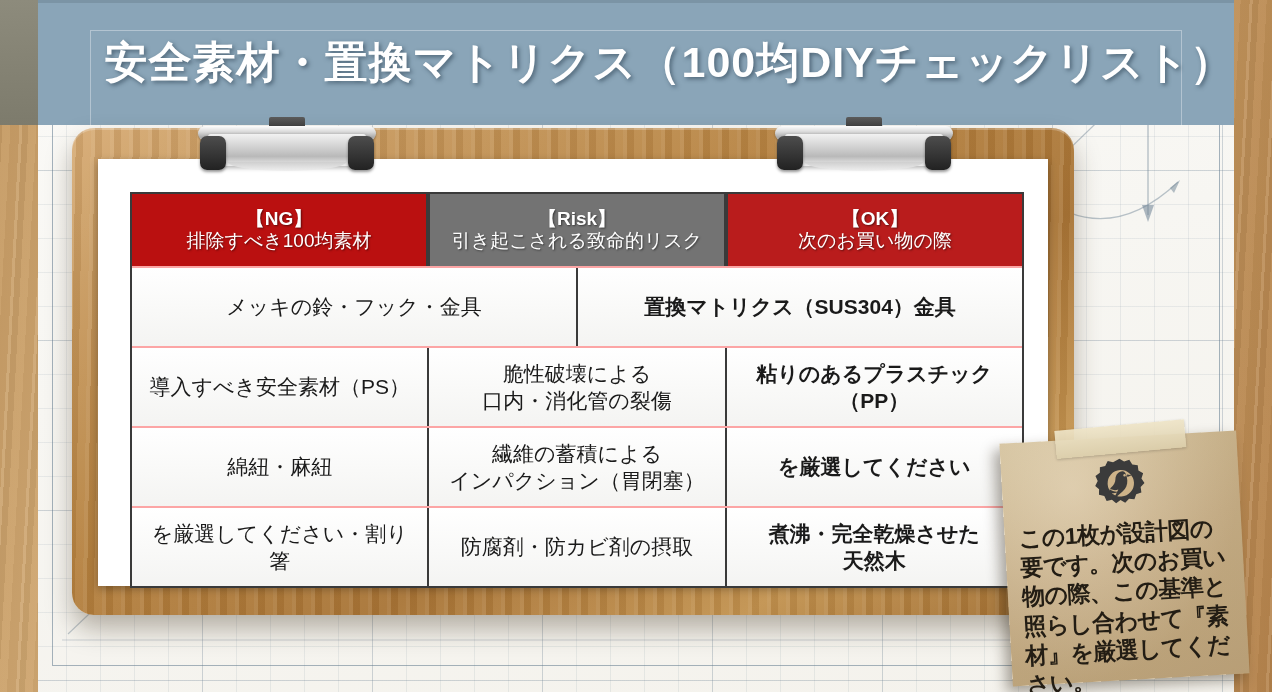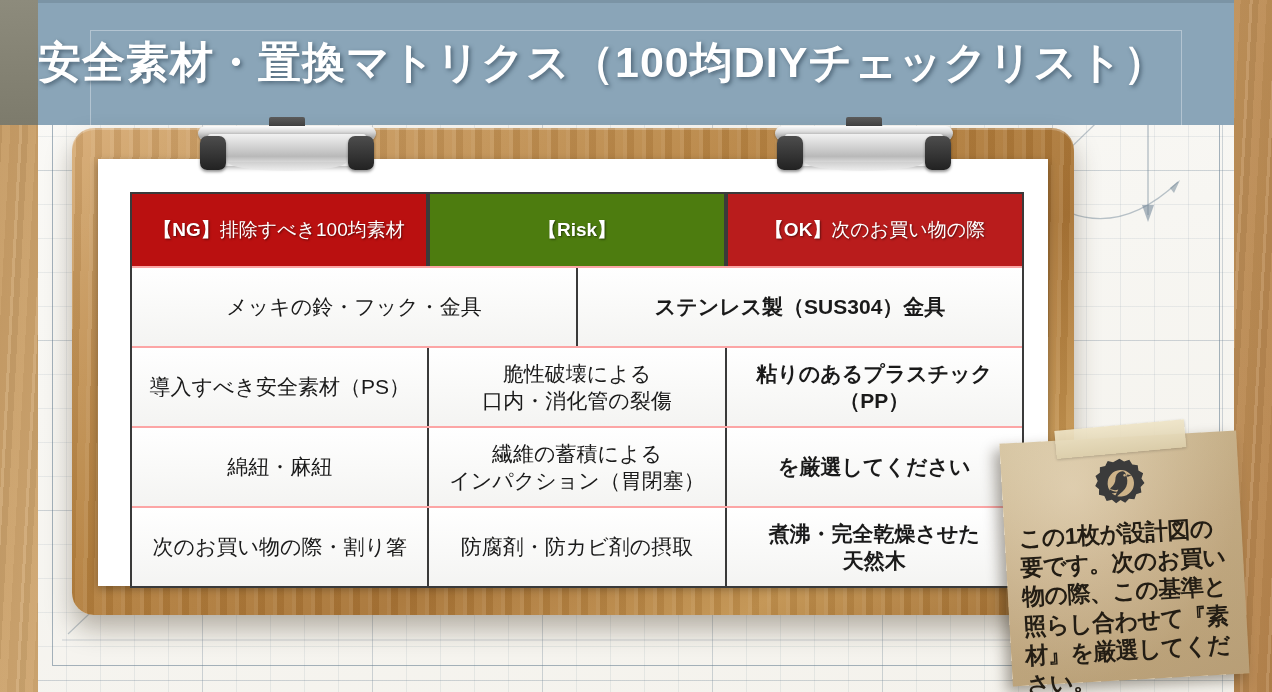--- a/index.html
+++ b/index.html
@@ -39,21 +39,21 @@
   .sheet-frame{position:absolute;left:14px;top:28px;right:14px;bottom:26px;
     border:1px solid rgba(95,120,140,.55);}
   .bp-deco{position:absolute;left:0;top:0;width:100%;height:100%;pointer-events:none;}
 
   
   .titleband{position:absolute;left:38px;top:0;width:1196px;height:125px;
     background:#8aa5b8;}
   .titleband .tb-line{position:absolute;left:0;top:0;width:100%;height:3px;background:rgba(0,0,0,.10);}
   .title-frame{position:absolute;left:52px;top:30px;right:52px;height:95px;
     border:1px solid rgba(255,255,255,.35);border-bottom:none;}
-  .title-text{position:absolute;left:0;right:0;top:34px;text-align:left;
+  .title-text{position:absolute;left:0;right:0;top:34px;text-align:right;
     color:#ffffff;font-size:43px;font-weight:bold;letter-spacing:1px;
     text-shadow:2px 2px 4px rgba(30,50,65,.55);white-space:nowrap;}
 
   
   .clipboard{position:absolute;left:72px;top:128px;width:1002px;height:487px;
     border-radius:22px;
     background:linear-gradient(150deg,#d7ab74 0%,#c89a5f 15%,#b5813f 42%,#a87436 62%,#c2924f 82%,#9d6a2e 100%);
     box-shadow:0 14px 26px rgba(60,45,25,.35),0 2px 0 rgba(255,255,255,.25) inset;}
   .clipboard:before{content:"";position:absolute;inset:0;border-radius:22px;
     background:repeating-linear-gradient(91deg,
@@ -78,26 +78,26 @@
   .clip .grip.l{left:2px;} .clip .grip.r{right:2px;}
   .clip .lip{position:absolute;left:30px;top:40px;width:118px;height:9px;
     border-radius:0 0 50% 50%/0 0 100% 100%;
     background:linear-gradient(180deg,#cfcfcf,#efefef);}
 
   
   .matrix{position:absolute;left:130px;top:192px;width:890px;height:392px;
     display:flex;flex-direction:column;z-index:4;
     border:2px solid #3a3a3a;background:#3a3a3a;}
   .hrow{display:flex;height:72px;}
-  .hcell{flex:1 1 0;display:flex;flex-direction:row;align-items:center;justify-content:center;
+  .hcell{flex:1 1 0;display:flex;flex-direction:column;align-items:center;justify-content:center;
     color:#fff;line-height:1.18;text-align:center;}
   .hcell .k{font-size:19px;font-weight:bold;text-shadow:1px 1px 2px rgba(0,0,0,.5);}
   .hcell .s{font-size:19px;font-weight:normal;text-shadow:1px 1px 2px rgba(0,0,0,.5);}
   .hc-ng{background:#ba1010;}
-  .hc-risk{background:#4d7c0f;margin:0 4px;}
+  .hc-risk{background:#737373;margin:0 4px;}
   .hc-ok{background:#b91c1c;}
 
   .row{display:flex;flex:1 1 0;background:#fff;border-top:2px solid #fca5a5;}
   .cell{flex:1 1 0;display:flex;align-items:center;justify-content:center;text-align:center;
     padding:0 10px;font-size:21px;color:#1a1a1a;line-height:1.3;
     background:linear-gradient(180deg,#ffffff,#f4f4f2);}
   .cell + .cell{border-left:2px solid #3a3a3a;}
   .cell.ok{font-weight:bold;}
 
   
@@ -167,46 +167,47 @@
 
 <div class="matrix">
 
   <div class="hrow">
     <div class="hcell hc-ng">
       <div class="k">【NG】</div>
       <div class="s">排除すべき100均素材</div>
     </div>
     <div class="hcell hc-risk">
       <div class="k">【Risk】</div>
+      <div class="s">引き起こされる致命的リスク</div>
     </div>
     <div class="hcell hc-ok">
       <div class="k">【OK】</div>
       <div class="s">次のお買い物の際</div>
     </div>
   </div>
 
   <div class="row">
     <div class="cell ng">メッキの鈴・フック・金具</div>
-    <div class="cell ok">ステンレス製（SUS304）金具</div>
+    <div class="cell ok">置換マトリクス（SUS304）金具</div>
   </div>
 
   <div class="row">
     <div class="cell ng">導入すべき安全素材（PS）</div>
     <div class="cell risk">脆性破壊による<br>口内・消化管の裂傷</div>
     <div class="cell ok">粘りのあるプラスチック（PP）</div>
   </div>
 
   <div class="row">
     <div class="cell ng">綿紐・麻紐</div>
     <div class="cell risk">繊維の蓄積による<br>インパクション（胃閉塞）</div>
     <div class="cell ok">を厳選してください</div>
   </div>
 
   <div class="row">
-    <div class="cell ng">次のお買い物の際・割り箸</div>
+    <div class="cell ng">を厳選してください・割り箸</div>
     <div class="cell risk">防腐剤・防カビ剤の摂取</div>
     <div class="cell ok">煮沸・完全乾燥させた<br>天然木</div>
   </div>
 
 </div>
 
 <div class="note">
   <div class="tape"></div>
   <svg class="note-icon" viewBox="0 0 100 100">
     <path fill="#3b3b3b" d="M50 6l7.5 5.2 8.8-2.4 4.6 8 9 1.6 0.6 9.1 7.6 5-3.3 8.5 4.6 7.9-6.7 6.2 0.7 9.1-8.8 2.3-3.4 8.5-9-1.5-6.6 6.3-7.6-5-7.6 5-6.6-6.3-9 1.5-3.4-8.5-8.8-2.3 0.7-9.1L7.2 49l4.6-7.9-3.3-8.5 7.6-5 0.6-9.1 9-1.6 4.6-8 8.8 2.4z"></path>

